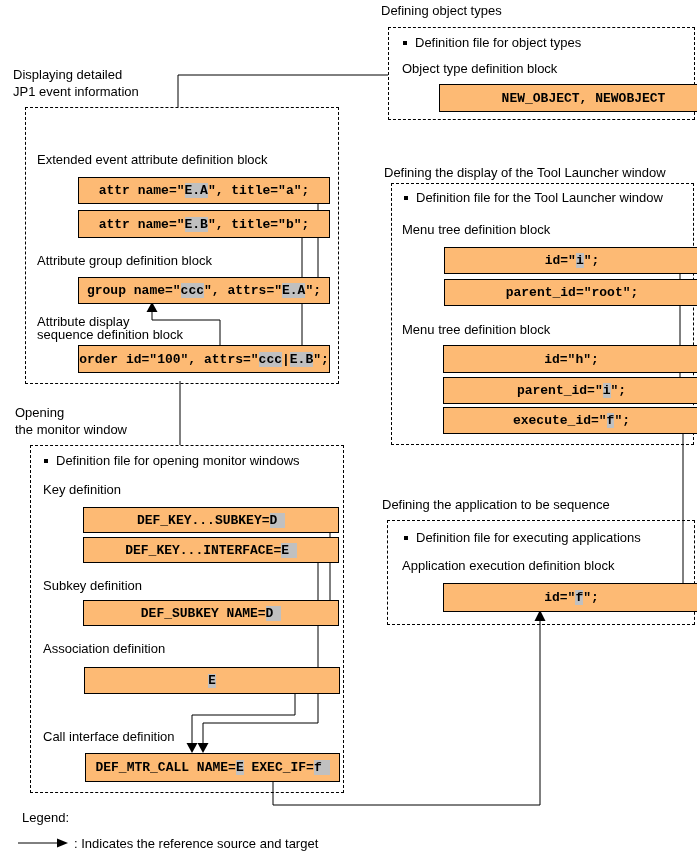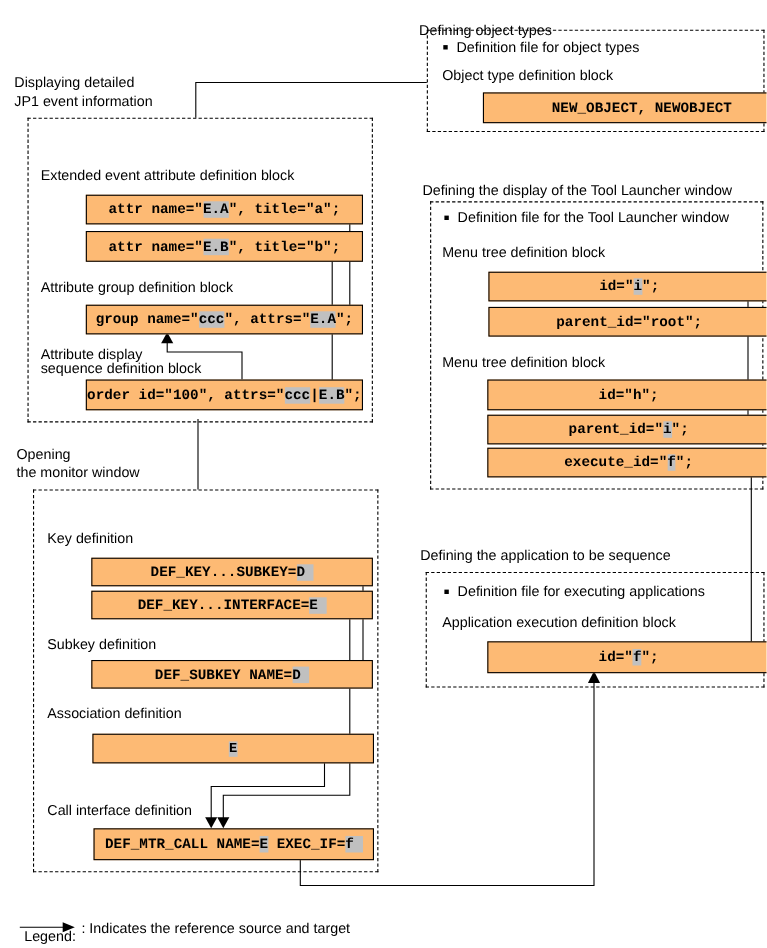--- a/index.html
+++ b/index.html
@@ -53,21 +53,21 @@
     <polyline points="658,389 680,389 680,259 667,259"></polyline>
     <polygon points="658,259 669,254.5 669,263.5"></polygon>
 
     <polyline points="658,419 683,419 683,597 667,597"></polyline>
     <polygon points="658,597 669,592.5 669,601.5"></polygon>
 
     <polyline points="18,843 58,843"></polyline>
     <polygon points="68,843 57,838.5 57,847.5"></polygon>
   </svg>
 
-  <div class="lbl" style="left:381px;top:20px;">Defining object types</div>
+  <div class="lbl" style="left:381px;top:3px;">Defining object types</div>
   <div class="dashed" style="left:388px;top:27px;width:305px;height:91px;"></div>
   <div class="lbl" style="left:403px;top:35px;"><span class="bullet"></span><span>Definition file for object types</span></div>
   <div class="lbl" style="left:402px;top:61px;">Object type definition block</div>
   <div class="cbox" style="left:399px;top:84px;width:287px;height:26px;"><span>NEW_OBJECT, NEWOBJECT</span></div>
 
   <div class="lbl" style="left:13px;top:67px;">Displaying detailed</div>
   <div class="lbl" style="left:13px;top:84px;">JP1 event information</div>
   <div class="dashed" style="left:25px;top:107px;width:312px;height:275px;"></div>
   <div class="lbl" style="left:37px;top:152px;">Extended event attribute definition block</div>
   <div class="cbox" style="left:38px;top:177px;width:250px;height:25px;"><span>attr name="</span><span class="hl">E.A</span><span>", title="a";</span></div>
@@ -85,32 +85,33 @@
   <div class="cbox" style="left:404px;top:247px;width:254px;height:25px;"><span>id="</span><span class="hl">i</span><span>";</span></div>
   <div class="cbox" style="left:404px;top:279px;width:254px;height:25px;"><span>parent_id="root";</span></div>
   <div class="lbl" style="left:402px;top:322px;">Menu tree definition block</div>
   <div class="cbox" style="left:403px;top:345px;width:255px;height:26px;"><span>id="h";</span></div>
   <div class="cbox" style="left:403px;top:377px;width:255px;height:25px;"><span>parent_id="</span><span class="hl">i</span><span>";</span></div>
   <div class="cbox" style="left:403px;top:407px;width:255px;height:25px;"><span>execute_id="</span><span class="hl">f</span><span>";</span></div>
 
   <div class="lbl" style="left:15px;top:405px;">Opening</div>
   <div class="lbl" style="left:15px;top:422px;">the monitor window</div>
   <div class="dashed" style="left:30px;top:445px;width:312px;height:346px;"></div>
+  <div class="lbl" style="left:44px;top:453px;"><span class="bullet"></span><span>Definition file for opening monitor windows</span></div>
   <div class="lbl" style="left:43px;top:482px;">Key definition</div>
   <div class="cbox" style="left:43px;top:507px;width:254px;height:24px;"><span>DEF_KEY...SUBKEY=</span><span class="hl">D </span></div>
   <div class="cbox" style="left:43px;top:537px;width:254px;height:24px;"><span>DEF_KEY...INTERFACE=</span><span class="hl">E </span></div>
   <div class="lbl" style="left:43px;top:578px;">Subkey definition</div>
   <div class="cbox" style="left:43px;top:600px;width:254px;height:24px;"><span>DEF_SUBKEY NAME=</span><span class="hl">D </span></div>
   <div class="lbl" style="left:43px;top:641px;">Association definition</div>
   <div class="cbox tight" style="left:44px;top:667px;width:254px;height:25px;"><span class="hl">E</span></div>
   <div class="lbl" style="left:43px;top:729px;">Call interface definition</div>
   <div class="cbox" style="left:45px;top:753px;width:253px;height:27px;"><span>DEF_MTR_CALL NAME=</span><span class="hl">E</span><span> EXEC_IF=</span><span class="hl">f </span></div>
 
   <div class="lbl" style="left:382px;top:497px;">Defining the application to be sequence</div>
   <div class="dashed" style="left:387px;top:520px;width:306px;height:103px;"></div>
   <div class="lbl" style="left:404px;top:530px;"><span class="bullet"></span><span>Definition file for executing applications</span></div>
   <div class="lbl" style="left:402px;top:558px;">Application execution definition block</div>
   <div class="cbox" style="left:403px;top:583px;width:255px;height:27px;"><span>id="</span><span class="hl">f</span><span>";</span></div>
 
-  <div class="lbl" style="left:22px;top:843px;">Legend:</div>
+  <div class="lbl" style="left:22px;top:810px;">Legend:</div>
   <div class="lbl" style="left:74px;top:836px;">: Indicates the reference source and target</div>
 
 </div>
 
 </body></html>

